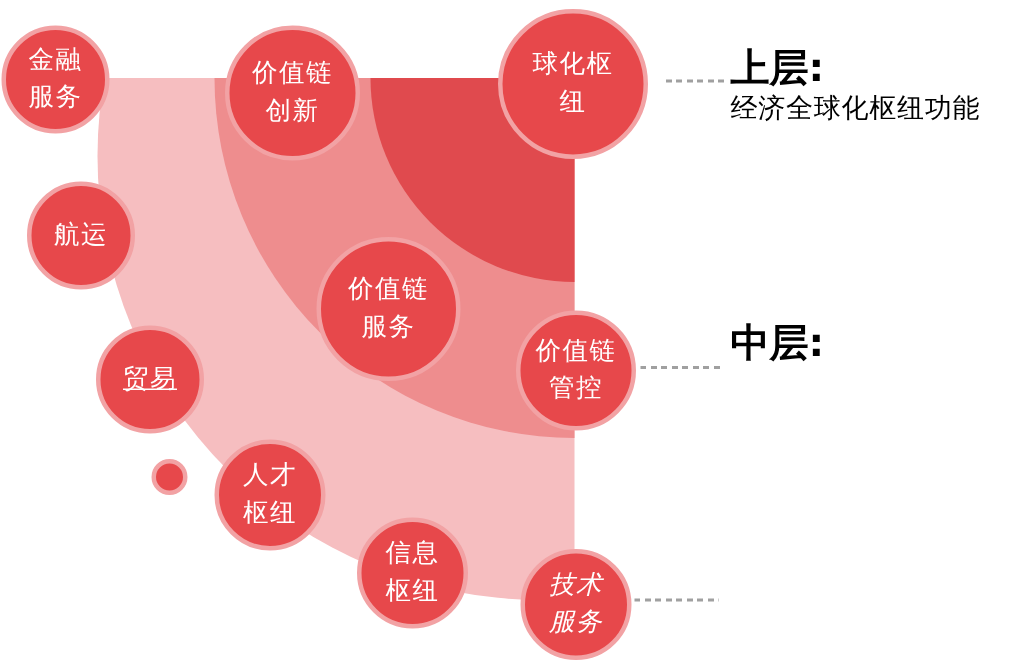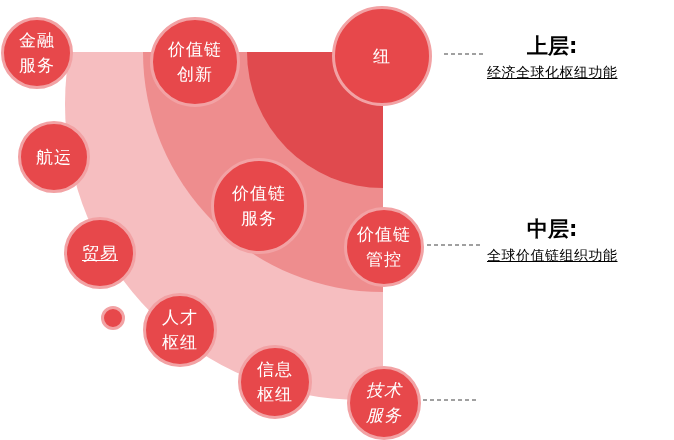--- a/index.html
+++ b/index.html
@@ -40,22 +40,22 @@
     background:repeating-linear-gradient(90deg,var(--connector) 0 4px,transparent 4px 7px);
   }
   .dash-1{left:444px;top:53px;width:39px;}
   .dash-2{left:427px;top:244px;width:54px;}
   .dash-3{left:423px;top:399px;width:56px;}
   
   .tier{position:absolute;left:487px;color:var(--text-label);}
   .tier-1{top:33px;}
   .tier-2{top:216px;}
   .tier-3{top:369px;}
-  .tier-title{font-size:21px;font-weight:bold;line-height:27px;white-space:nowrap;text-align:center;}
-  .tier-desc{font-size:14px;line-height:25px;white-space:nowrap;letter-spacing:0.5px;text-decoration:underline;}
+  .tier-title{font-size:26px;font-weight:bold;line-height:27px;white-space:nowrap;}
+  .tier-desc{font-size:18px;line-height:25px;white-space:nowrap;letter-spacing:0.5px;}
 </style>
 </head>
 <body>
 
 <div class="stage">
 
   <div class="fan-clip">
     <div class="fan-layer fan-outer"></div>
     <div class="fan-layer fan-middle"></div>
     <div class="fan-layer fan-inner"></div>
@@ -64,20 +64,21 @@
   <div id="bubbles">
       <div class="bubble" style="left: 1px; top: 17px; width: 72px; height: 72px;">
         <span class="bubble-line">金融</span>
         <span class="bubble-line">服务</span>
       </div>
       <div class="bubble" style="left: 150px; top: 17px; width: 90px; height: 90px;">
         <span class="bubble-line">价值链</span>
         <span class="bubble-line">创新</span>
       </div>
       <div class="bubble" style="left: 332px; top: 6px; width: 100px; height: 100px;">
+        <span class="bubble-line">球化枢</span>
         <span class="bubble-line">纽</span>
       </div>
       <div class="bubble" style="left: 18px; top: 121px; width: 72px; height: 72px; text-align: right;">
         <span class="bubble-line">航运</span>
       </div>
       <div class="bubble" style="left: 211px; top: 158px; width: 96px; height: 96px;">
         <span class="bubble-line">价值链</span>
         <span class="bubble-line">服务</span>
       </div>
       <div class="bubble" style="left: 64px; top: 217px; width: 72px; height: 72px; text-decoration: underline;">
@@ -105,16 +106,15 @@
   <div class="dash dash-1"></div>
   <div class="dash dash-2"></div>
   <div class="dash dash-3"></div>
 
   <div class="tier tier-1">
     <div class="tier-title">上层:</div>
     <div class="tier-desc">经济全球化枢纽功能</div>
   </div>
   <div class="tier tier-2">
     <div class="tier-title">中层:</div>
-    <div class="tier-desc">全球价值链组织功能</div>
   </div>
 
 </div>
 
 </body></html>

